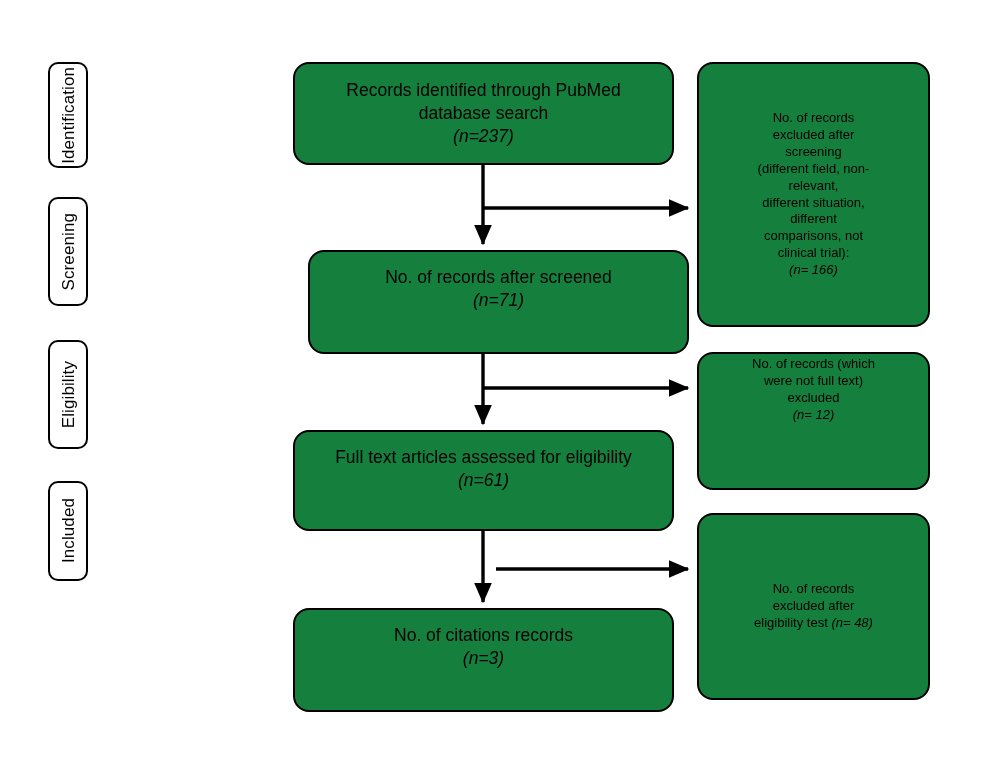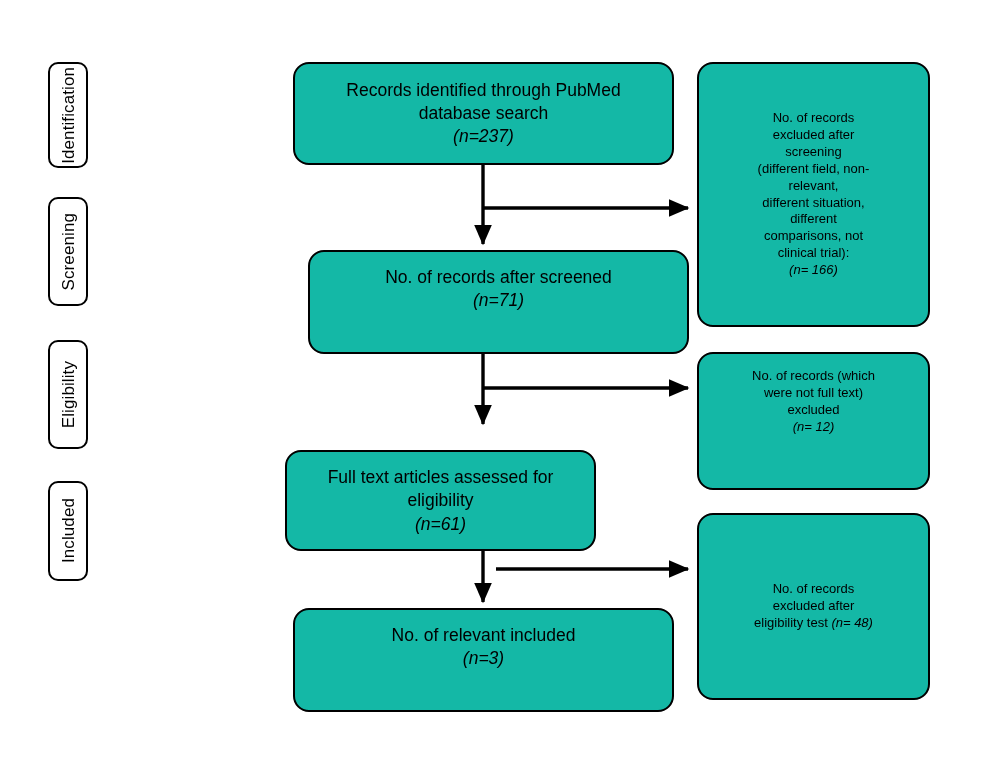--- a/index.html
+++ b/index.html
@@ -35,21 +35,21 @@
     line-height: 1;
     letter-spacing: 0.1px;
     white-space: nowrap;
     color: #000000;
   }
   .flow-box {
     position: absolute;
     box-sizing: border-box;
     border: 2.6px solid #000000;
     border-radius: 16px;
-    background: #14b8a6;
+    background: #15803d;
     display: flex;
     justify-content: center;
   }
   .flow-box.top-align {
     align-items: flex-start;
   }
   .flow-box.mid-align {
     align-items: center;
   }
   .flow-text {
@@ -118,44 +118,44 @@
     <div class="flow-text"><span>Records identified through PubMed
 database search</span>
       <span class="n">(n=237)</span></div>
   </div>
 
   <div class="flow-box top-align" style="left:308px; top:250px; width:381px; height:104px; padding-top:14px;">
     <div class="flow-text"><span>No. of records after screened</span>
       <span class="n">(n=71)</span></div>
   </div>
 
-  <div class="flow-box top-align" style="left:285px; top:430px; width:311px; height:101px; padding-top:14px;margin-top:20px;">
+  <div class="flow-box top-align" style="left:293px; top:430px; width:381px; height:101px; padding-top:14px;">
     <div class="flow-text"><span>Full text articles assessed for eligibility</span>
       <span class="n">(n=61)</span></div>
   </div>
 
   <div class="flow-box top-align" style="left:293px; top:608px; width:381px; height:104px; padding-top:14px;">
-    <div class="flow-text"><span>No. of relevant included</span>
+    <div class="flow-text"><span>No. of citations records</span>
       <span class="n">(n=3)</span></div>
   </div>
 
   <div class="flow-box mid-align side-box" style="left:697px; top:62px; width:233px; height:265px;">
     <div class="flow-text"><span>No. of records
 excluded after
 screening
 (different field, non-
 relevant,
 different situation,
 different
 comparisons, not
 clinical trial):</span>
       <span class="n">(n= 166)</span></div>
   </div>
 
-  <div class="flow-box top-align side-box" style="left:697px; top:352px; width:233px; height:138px; padding-top:14px;">
+  <div class="flow-box top-align side-box" style="left:697px; top:352px; width:233px; height:138px; padding-top:2px;">
     <div class="flow-text"><span>No. of records (which
 were not full text)
 excluded</span>
       <span class="n">(n= 12)</span></div>
   </div>
 
   <div class="flow-box mid-align side-box" style="left:697px; top:513px; width:233px; height:187px;">
     <div class="flow-text"><span>No. of records
 excluded after
 eligibility test </span><span class="n">(n= 48)</span></div>

